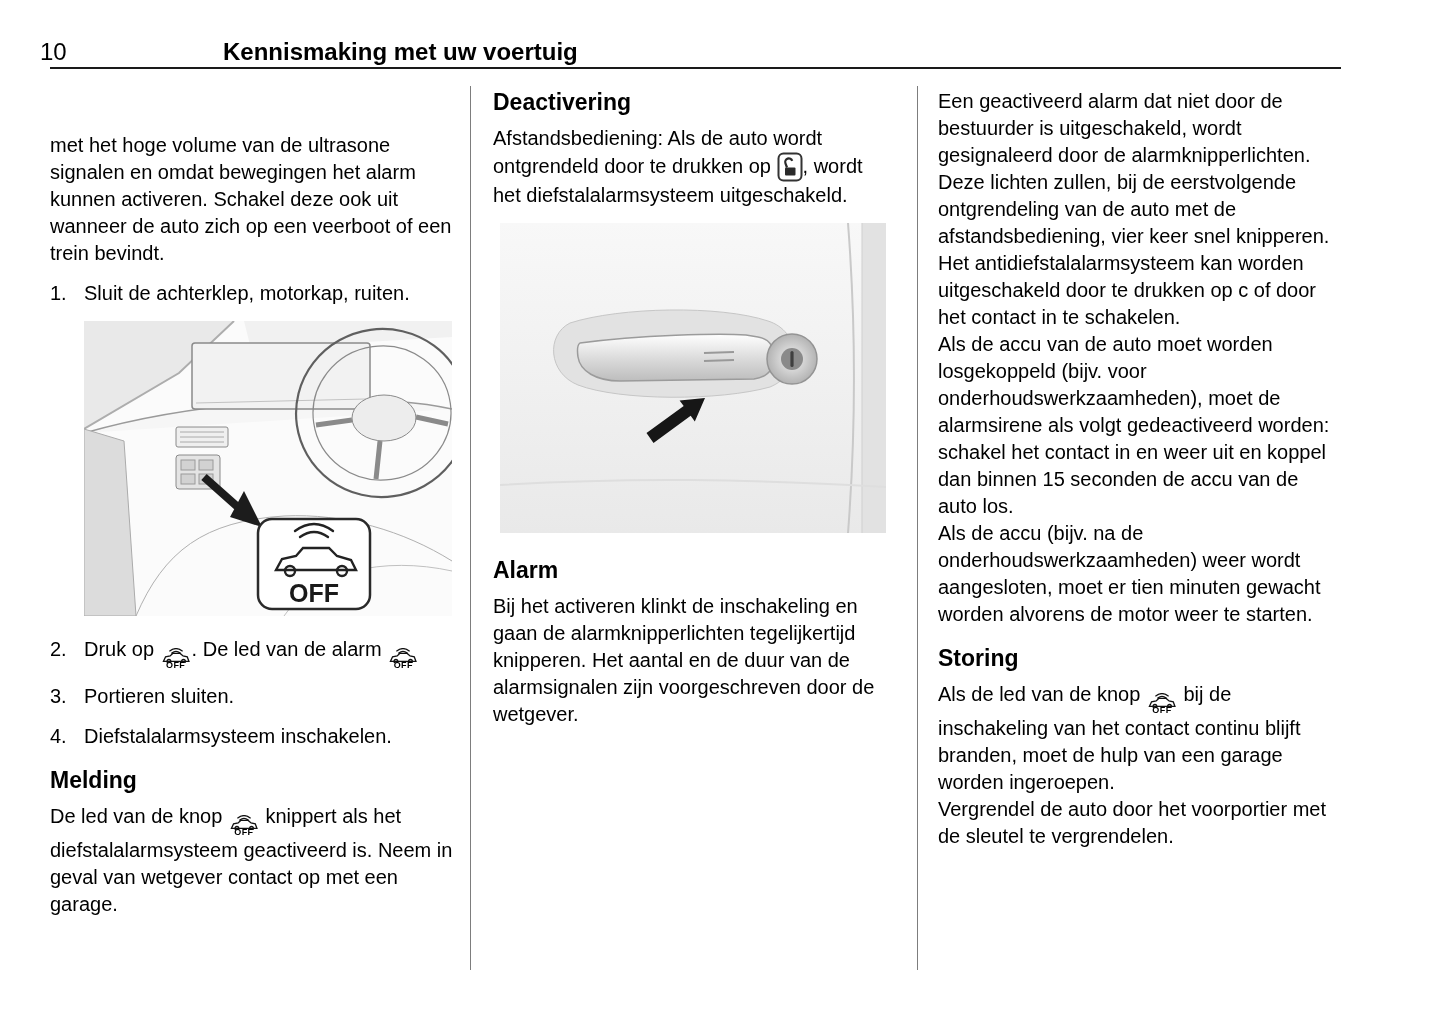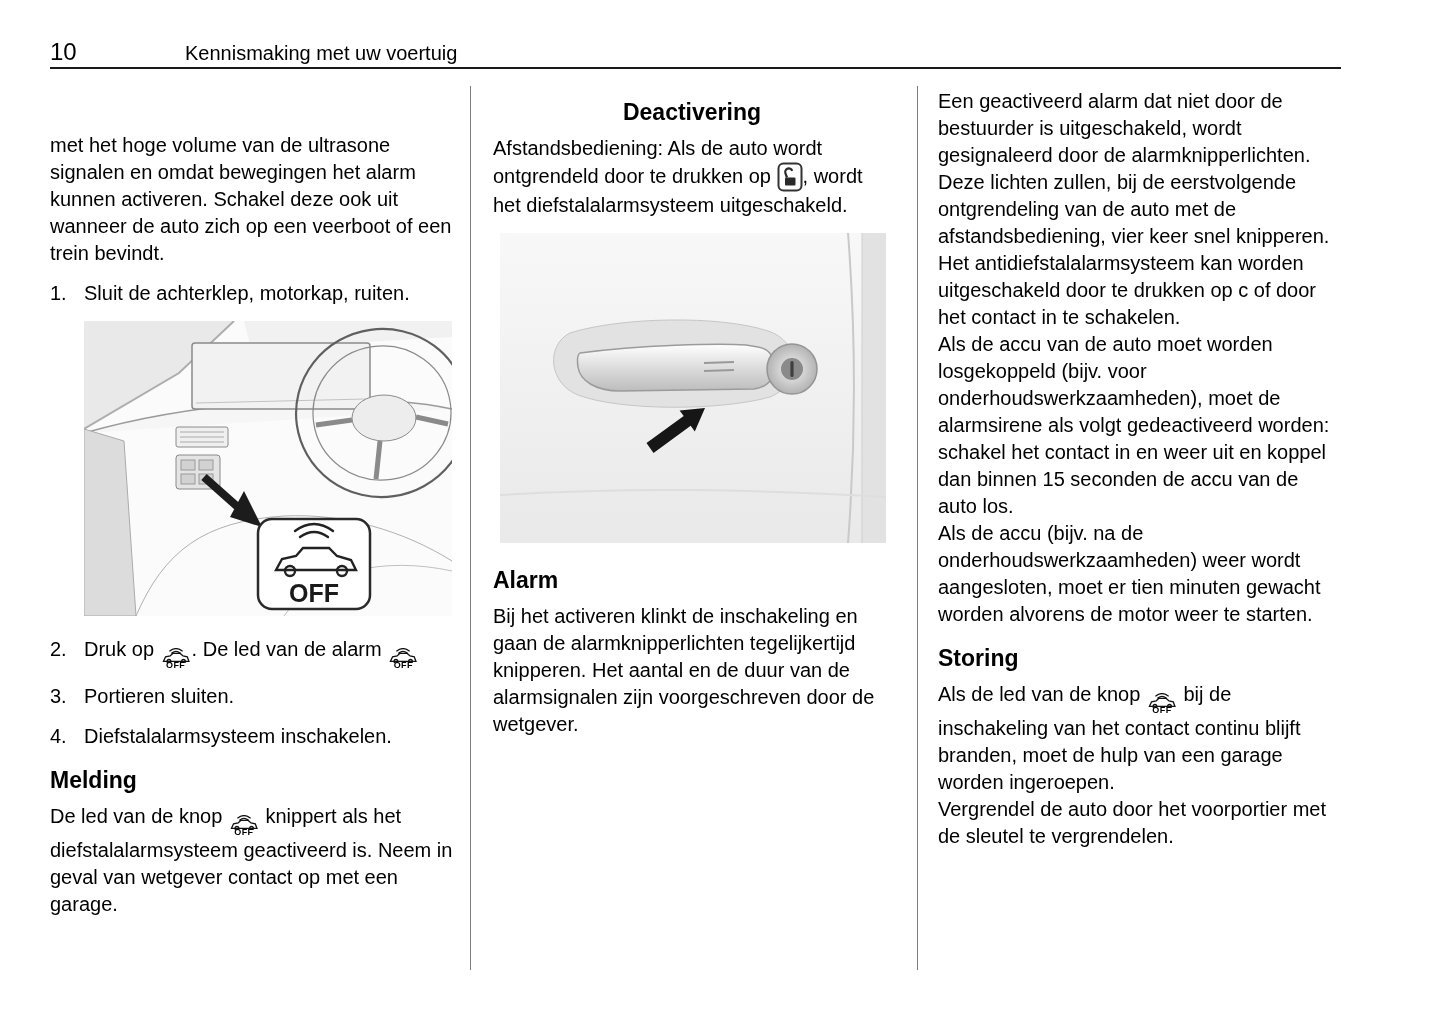--- a/index.html
+++ b/index.html
@@ -6,35 +6,35 @@
   html,body { width:1445px; height:1018px; }
   body {
     background:#ffffff;
     color:#000000;
     font-family:"Liberation Sans","DejaVu Sans",sans-serif;
     position:relative;
     overflow:hidden;
   }
   svg text { font-family:"Liberation Sans","DejaVu Sans",sans-serif; }
 
-  .page-header { position:absolute; top:38px; left:50px; display:flex; align-items:baseline; }
+  .page-header { position:absolute; top:38px; left:40px; display:flex; align-items:baseline; }
   .page-number { font-size:24px; width:135px; }
-  .page-title  { font-size:20px; font-weight:normal; }
+  .page-title  { font-size:24px; font-weight:bold;margin-left:48px; }
   .header-rule { position:absolute; top:67px; left:50px; width:1291px; height:1.5px; background:#1a1a1a; }
 
   .col { position:absolute; top:88px; font-size:20px; line-height:27px; }
   .col1 { left:50px;  width:406px;margin-top:44px; }
   .col2 { left:493px; width:398px; }
   .col3 { left:938px; width:403px; }
   .divider { position:absolute; top:86px; width:1px; height:884px; background:#7d7d7d; }
   .div1 { left:470px; }
   .div2 { left:917px; }
 
   h2 { font-size:23px; line-height:28px; font-weight:bold; margin:16px 0 9px 0; }
-  h2.first { margin-top:10px;text-align:center; }
+  h2.first { margin-top:0; }
   p { margin:0; }
   .after-figure { margin-top:42px; }
   .after-figure2 { margin-top:46px; }
 
   .list-item { display:flex; margin-top:13px; }
   .list-num  { width:34px; flex-shrink:0; }
   .list-text { flex:1; }
 
   figure { margin:14px 0 0 34px; }
   figure.fig2 { margin:14px 0 0 7px; }

